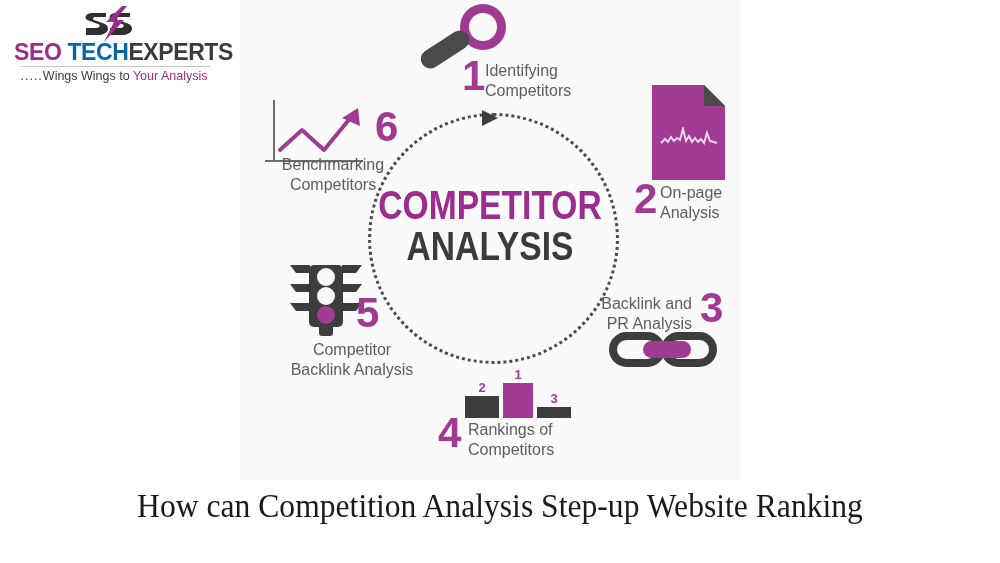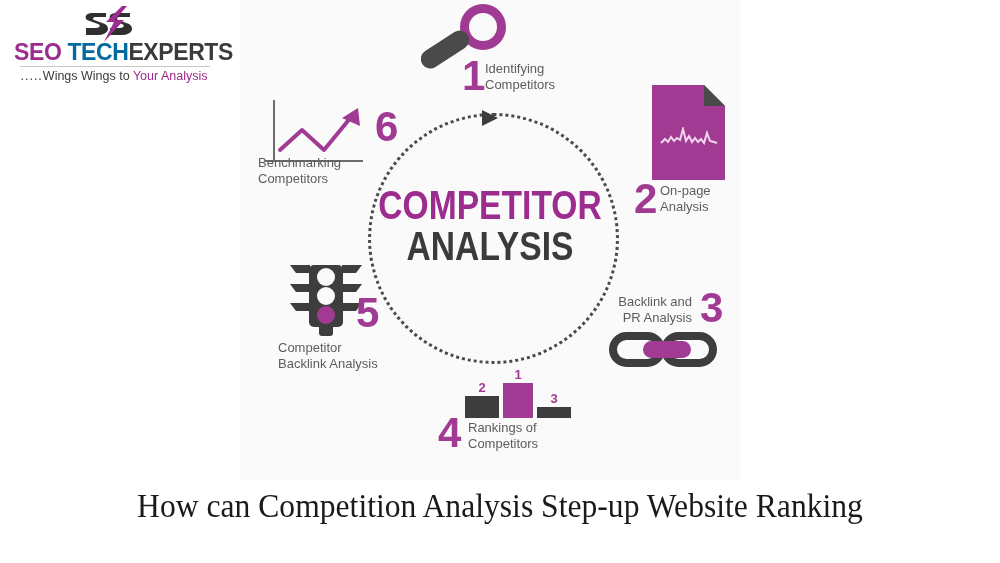--- a/index.html
+++ b/index.html
@@ -111,27 +111,27 @@
   
   .step-num {
     position: absolute;
     font-size: 42px;
     font-weight: bold;
     color: #a03a93;
     line-height: 1;
   }
   .step-label {
     position: absolute;
-    font-size: 13px;
+    font-size: 16px;
     color: #5d5d5d;
     line-height: 1.22;
     white-space: nowrap;
   }
   .step-label.right { text-align: right; }
-  .step-label.center { }
+  .step-label.center { text-align: center; }
 
   
   #icon-magnifier { position: absolute; left: 172px; top: 2px; width: 105px; height: 72px; }
   #mag-ring {
     position: absolute; left: 48px; top: 2px;
     width: 46px; height: 46px; border-radius: 50%;
     border: 9px solid #a03a93; box-sizing: border-box;
   }
   #mag-handle {
     position: absolute; left: 6px; top: 38px;

